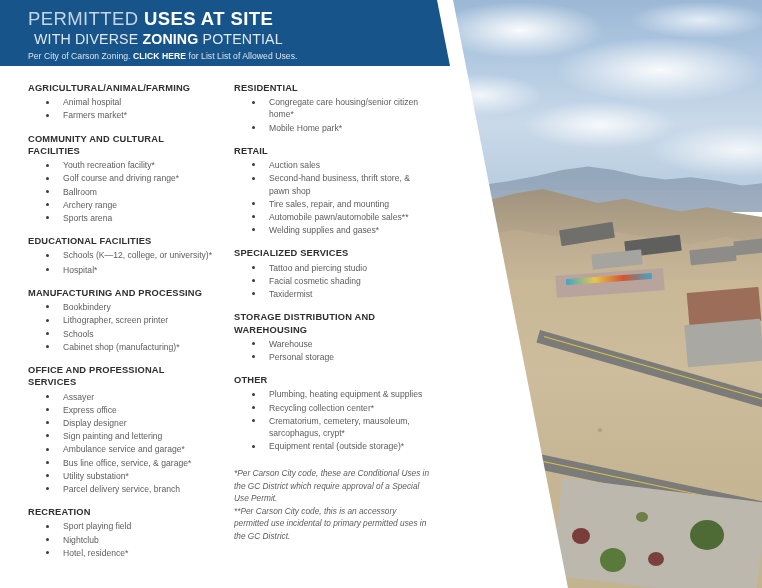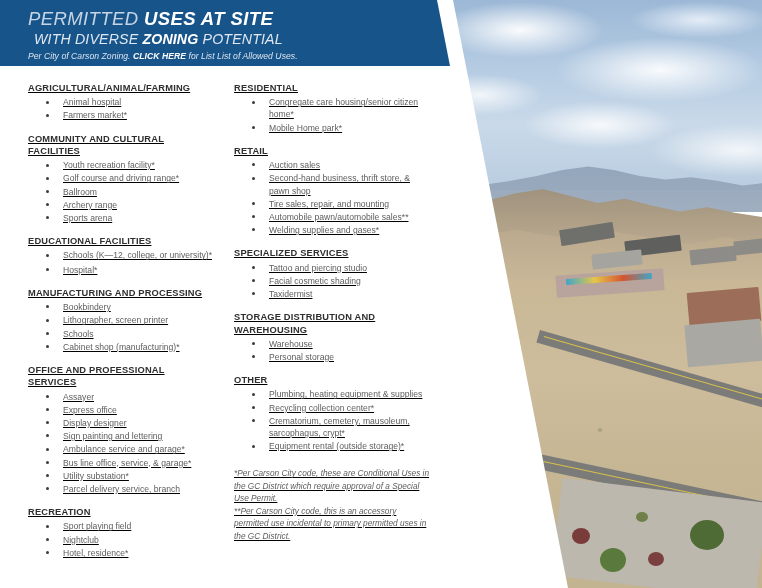--- a/index.html
+++ b/index.html
@@ -81,21 +81,21 @@
   }
 
   
   .header {
     position:absolute;
     left:0; top:0; width:470px; height:66px;
     background:#17548a;
     clip-path: polygon(0 0, 437px 0, 450px 66px, 0 66px);
     z-index:4;
   }
-  .header-inner { padding:9px 0 0 28px;font-style:italic; }
+  .header-inner { padding:9px 0 0 28px; }
   .h-line1 {
     font-size:18.5px;
     letter-spacing:.4px;
     color:#c6d5e5;
     font-weight:300;
     line-height:1.12;
     white-space:nowrap;
   }
   .h-line1 b { color:#ffffff; font-weight:700; }
   .h-line2 {
@@ -122,21 +122,20 @@
   }
 
   
   .content {
     position:absolute;
     left:0; top:66px;
     width:470px; height:522px;
     z-index:5;
     display:flex;
     gap:0;
-    text-decoration:underline;
   }
   .col { position:relative; }
   .col-left  { width:218px; padding:16px 4px 0 28px; }
   .col-right { width:220px; padding:16px 6px 0 16px; }
 
   .cat-title {
     font-size:9.3px;
     font-weight:700;
     color:#2f2f2f;
     letter-spacing:.18px;

